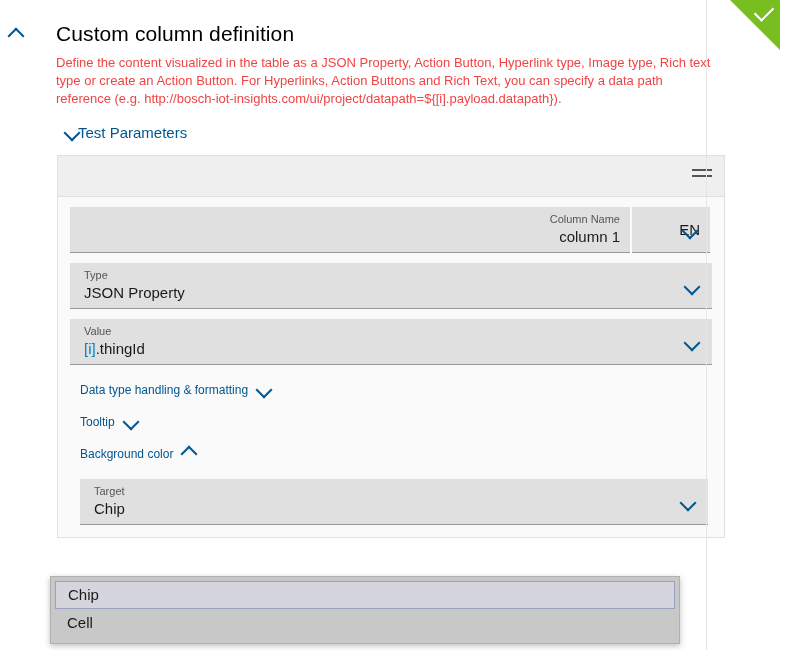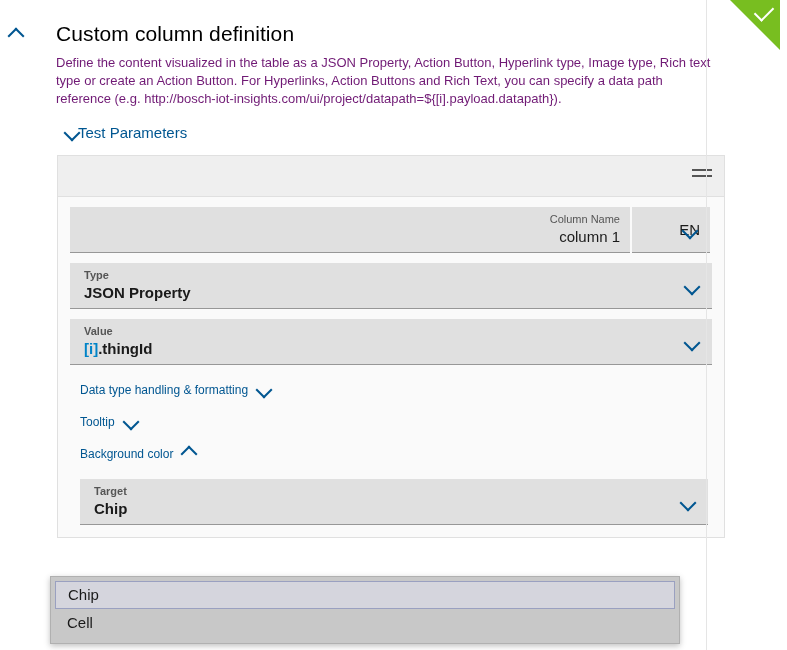--- a/index.html
+++ b/index.html
@@ -67,21 +67,21 @@
     font-size: 21px;
     font-weight: normal;
     color: #000000;
     margin: 0 0 8px 0;
     letter-spacing: 0.1px;
   }
 
   p.description {
     font-size: 13px;
     line-height: 18px;
-    color: #701a75;
+    color: #ef4444;
     margin: 0 0 16px 0;
     width: 660px;
   }
 
   .section-toggle {
     display: flex;
     align-items: center;
     margin: 14px 0 14px 10px;
     cursor: pointer;
   }
@@ -157,21 +157,21 @@
   }
 
   .field-name { width: 560px; }
   .field-lang {
     width: 78px;
     margin-left: 2px;
     padding-top: 12px;
   }
   .field-lang .fvalue { font-size: 15px; }
 
-  .field-full { width: 100%; box-sizing: border-box; font-weight: bold; }
+  .field-full { width: 100%; box-sizing: border-box; }
 
   .accordion {
     display: flex;
     align-items: center;
     gap: 10px;
     color: #005691;
     font-size: 12px;
     margin: 18px 0 18px 10px;
     cursor: pointer;
   }

